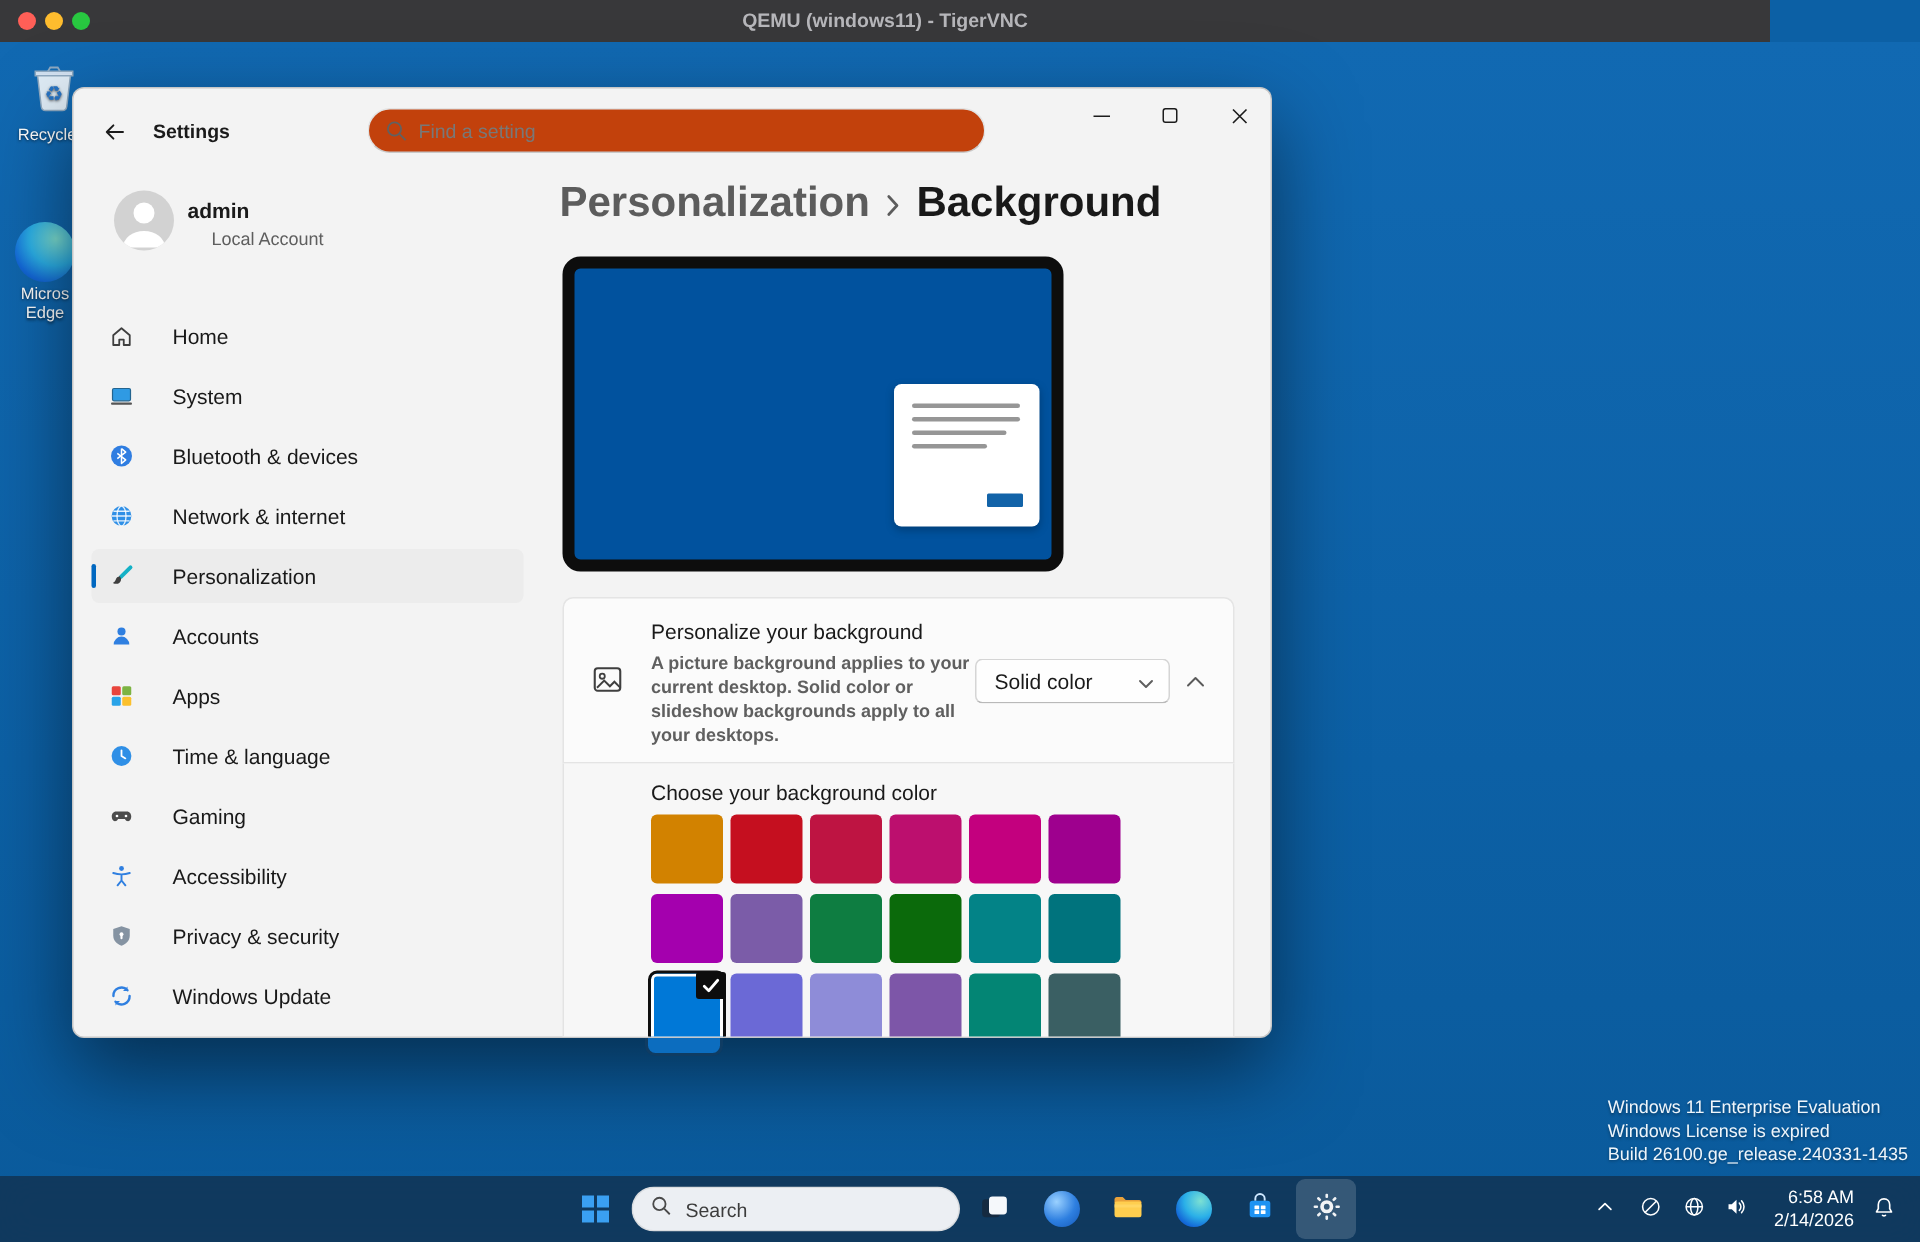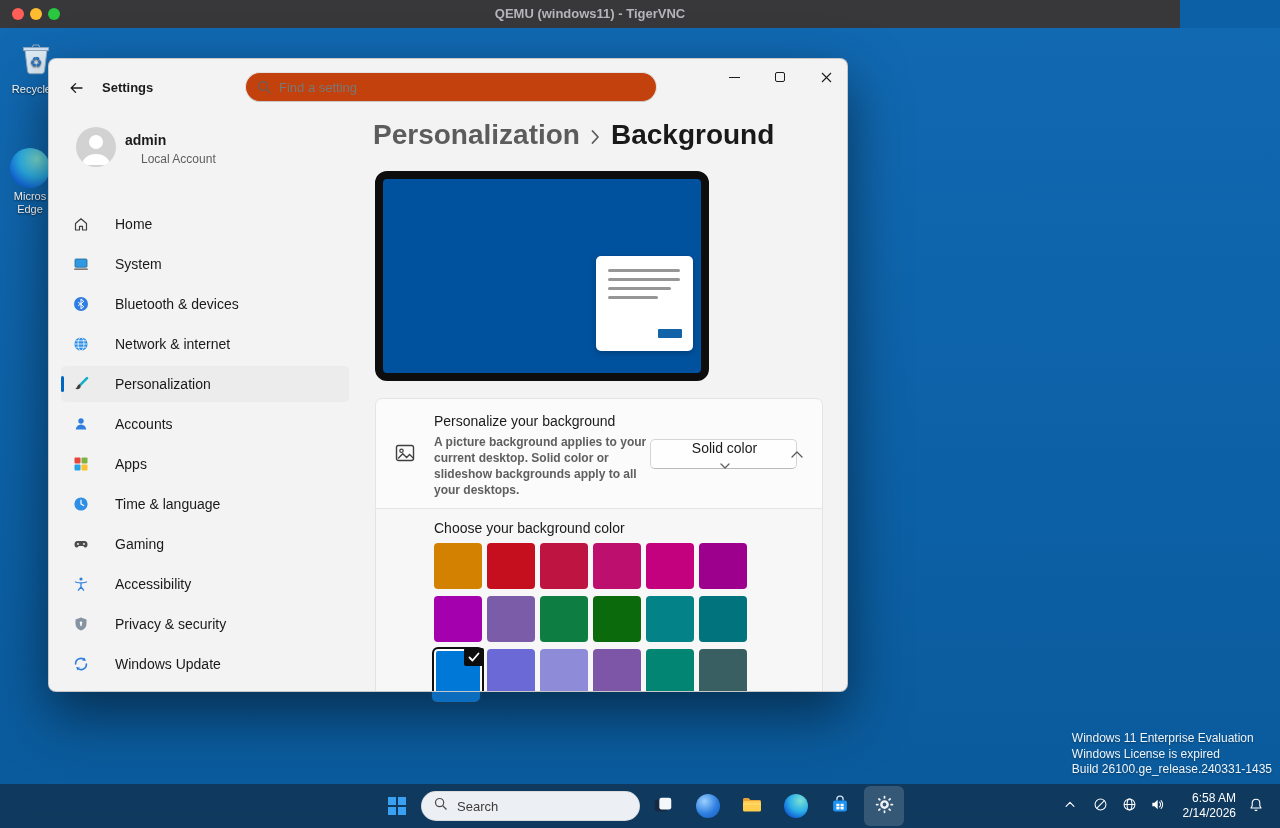--- a/index.html
+++ b/index.html
@@ -78,23 +78,23 @@
                   border-radius:5px; box-shadow:0 2px 6px rgba(0,0,0,.25); }
   .pl { position:absolute; left:12px; height:3px; background:#969696; border-radius:2px; }
   .pl1 { top:13px; width:72px; } .pl2 { top:22px; width:72px; } .pl3 { top:31px; width:63px; } .pl4 { top:40px; width:50px; }
   .card-btn { position:absolute; right:11px; bottom:13px; width:24px; height:9px; background:#1263a8; border-radius:1px; }
 
   .pz-card { position:absolute; left:326px; top:339px; width:448px; height:111px; background:#fbfbfb;
              border:1px solid #e4e4e4; border-radius:7px 7px 0 0; }
   .pz-icon { position:absolute; left:19px; top:44px; }
   .pz-title { position:absolute; left:58px; top:14px; font-size:14px; color:#1a1a1a; }
   .pz-desc { position:absolute; left:58px; top:35px; width:222px; font-size:12px; line-height:16px; color:#5f5f5f;font-weight:bold; }
-  .pz-dd { position:absolute; left:274px; top:40px; width:147px; height:30px; background:#fefefe;
+  .pz-dd { position:absolute; left:274px; top:40px; width:130px; height:30px; background:#fefefe;
            border:1px solid #d5d5d5; border-bottom-color:#b9b9b9; border-radius:5px; display:flex;
-           align-items:center; justify-content:space-between; padding:0 10px 0 12px; cursor:pointer;flex-direction:column; }
+           align-items:center; justify-content:space-between; padding:0 10px 0 12px; cursor:pointer; }
   .pz-dd span { font-size:14px; color:#1a1a1a; }
   .pz-collapse { position:absolute; right:14px; top:44px; width:22px; height:22px; background:transparent; border:none;
                  display:flex; align-items:center; justify-content:center; cursor:pointer; }
 
   .expansion { position:absolute; left:326px; top:450px; width:448px; height:184px; background:#f7f7f7;
                border:1px solid #e3e3e3; border-top:none; }
   .cs-title { position:absolute; left:58px; top:11px; font-size:14px; color:#1a1a1a; }
   .color-grid { position:absolute; left:58px; top:34px; display:grid;
                 grid-template-columns:repeat(6,48px); grid-auto-rows:46px; column-gap:5px; row-gap:7px; }
   .swatch { width:48px; height:46px; border-radius:4px; cursor:pointer; }

